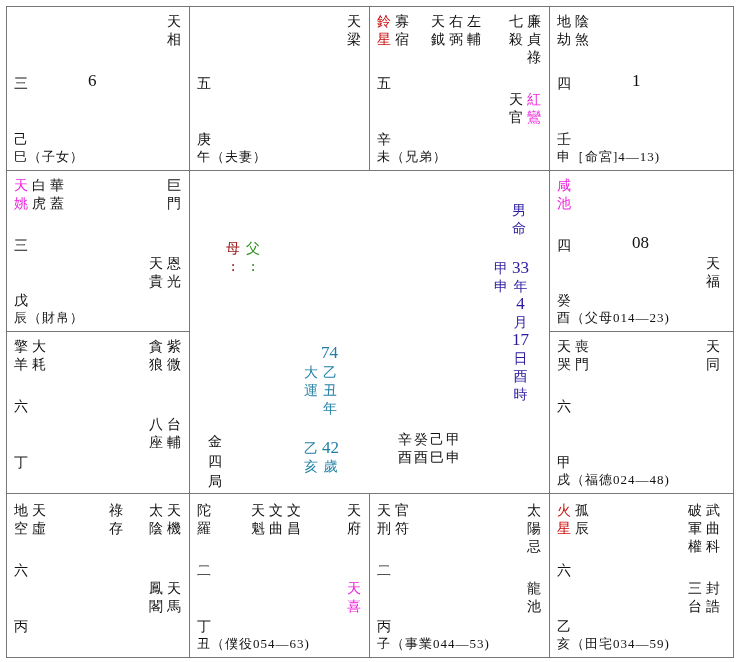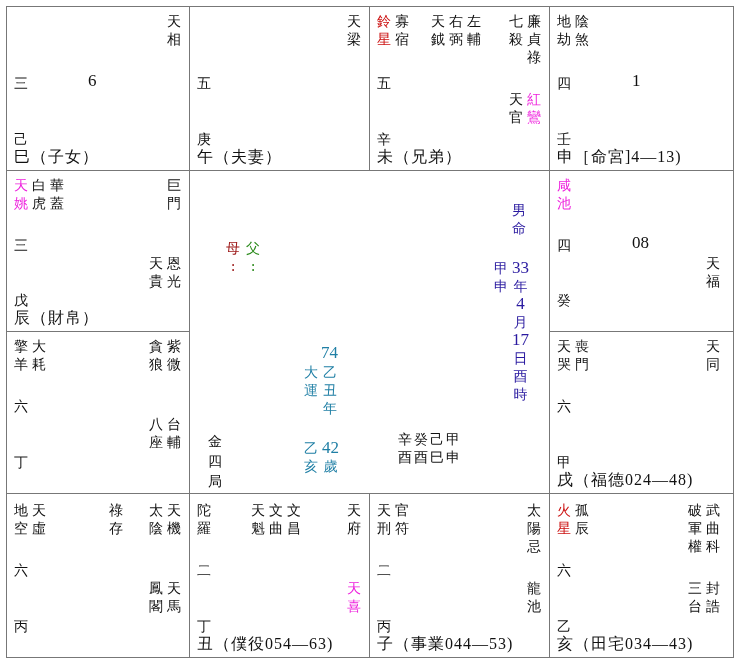--- a/index.html
+++ b/index.html
@@ -12,21 +12,21 @@
   .cell { position:absolute; box-sizing:border-box; font-size:14px; line-height:18px; }
   .vcol { position:absolute; display:flex; flex-direction:column; align-items:center; font-size:14px; line-height:18px; }
   .red { color:#cc1111; }
   .mag { color:#ee22dd; }
   .abs { position:absolute; white-space:nowrap; }
   .num { font-family:"Liberation Serif","DejaVu Serif",serif; font-size:17px; }
   .teal { color:#1f7fa5;margin-top:48px; }
   .navy { color:#2a1aa0; }
   .maroon { color:#9b1414; }
   .green { color:#2a8a1a; }
-  .lbl { font-family:"Liberation Serif","DejaVu Serif",serif; font-size:16px; letter-spacing:1px; }
+  .lbl { font-family:"Liberation Serif","DejaVu Serif",serif; font-size:13px; letter-spacing:1px; }
 </style>
 </head>
 <body>
 
 <div class="chart"></div>
 
 <div class="vline" style="left:189px;top:6px;height:652px"></div>
 <div class="vline" style="left:369px;top:6px;height:164px"></div>
 <div class="vline" style="left:369px;top:493px;height:165px"></div>
 <div class="vline" style="left:549px;top:6px;height:652px"></div>
@@ -149,20 +149,21 @@
     <span>咸</span>
     <span>池</span>
   </div>
   <span class="abs" style="left:8px;top:66px">四</span>
   <span class="abs num" style="left:83px;top:64px">08</span>
   <div class="vcol" style="right:14px;top:84px">
     <span>天</span>
     <span>福</span>
   </div>
   <span class="abs" style="left:8px;top:121px">癸</span>
+  <span class="abs lbl" style="left:8px;top:139px">酉（父母014—23)</span>
 </div>
 
 <div class="cell" style="left:6px;top:331px;width:183px;height:162px;">
   <div class="vcol" style="left:8px;top:6px">
     <span>擎</span>
     <span>羊</span>
   </div>
   <div class="vcol" style="left:26px;top:6px">
     <span>大</span>
     <span>耗</span>
@@ -313,21 +314,21 @@
   <span class="abs" style="left:8px;top:68px">六</span>
   <div class="vcol" style="right:32px;top:86px">
     <span>三</span>
     <span>台</span>
   </div>
   <div class="vcol" style="right:14px;top:86px">
     <span>封</span>
     <span>誥</span>
   </div>
   <span class="abs" style="left:8px;top:124px">乙</span>
-  <span class="abs lbl" style="left:8px;top:142px">亥（田宅034—43)</span>
+  <span class="abs lbl" style="left:8px;top:142px">亥（田宅034—59)</span>
 </div>
 
 <div style="position:absolute;left:190px;top:171px;width:359px;height:322px;">
 
   <div class="vcol maroon" style="left:36px;top:68px">
     <span>母</span>
     <span>:</span>
   </div>
   <div class="vcol green" style="left:56px;top:68px">
     <span>父</span>

